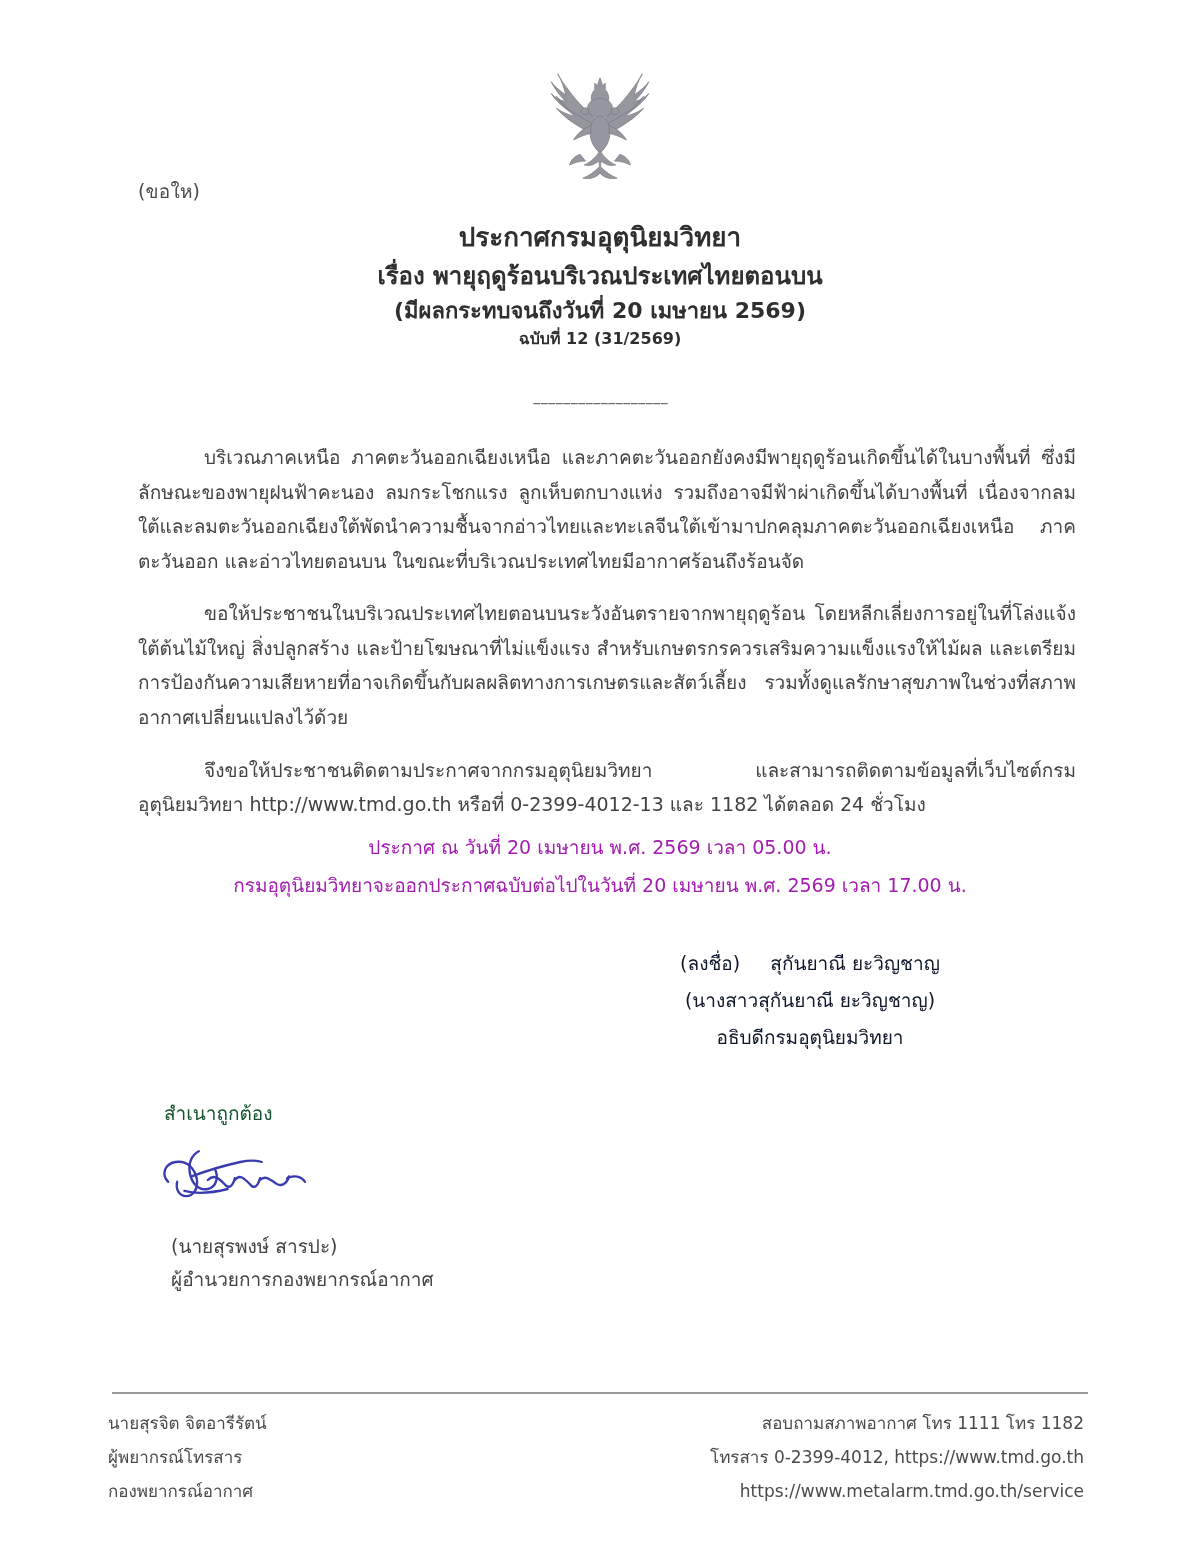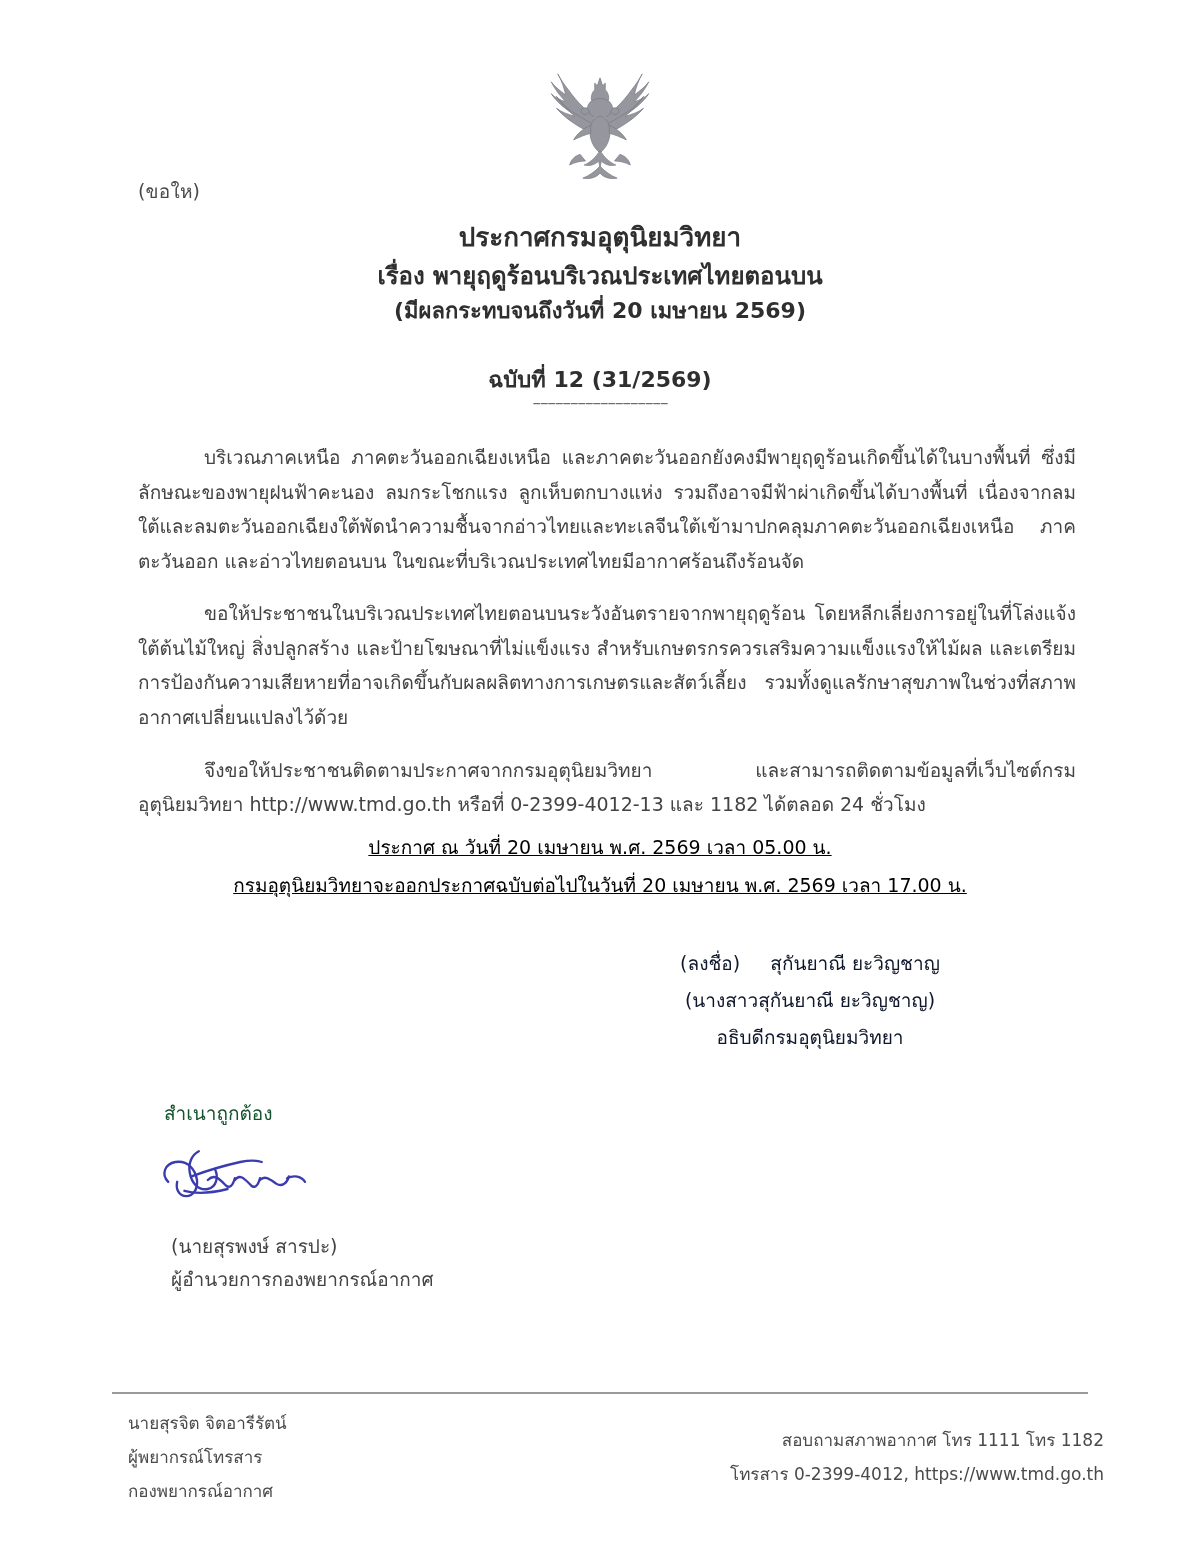--- a/index.html
+++ b/index.html
@@ -58,21 +58,21 @@
     text-align: center;
   }
   .title-block .t-line {
     font-weight: bold;
     color: #2f2f2f;
     line-height: 1.52;
   }
   .t1 { font-size: 26px; }
   .t2 { font-size: 24px; }
   .t3 { font-size: 22px; }
-  .t4 { font-size: 22px; margin-top: 36px; }
+  .t4 { font-size: 16px; }
 
   .divider {
     position: absolute;
     left: 0;
     top: 392px;
     width: 1200px;
     text-align: center;
     font-size: 17px;
     color: #6d6d6d;
     letter-spacing: -1px;
@@ -100,22 +100,21 @@
   .announce-block {
     position: absolute;
     left: 0;
     top: 828px;
     width: 1200px;
     text-align: center;
   }
   .announce-line {
     font-size: 19px;
     line-height: 2.0;
-    color: #000000;
-    text-decoration: underline;
+    color: #a21caf;
   }
 
   
   .sign-block {
     position: absolute;
     left: 600px;
     top: 945px;
     width: 420px;
     text-align: center;
   }
@@ -157,26 +156,26 @@
   .footer-rule {
     position: absolute;
     left: 112px;
     top: 1392px;
     width: 976px;
     height: 2px;
     background: #9a9a9a;
   }
   .footer {
     position: absolute;
-    left: 128px;
+    left: 108px;
     top: 1406px;
     width: 976px;
     display: flex;
     justify-content: space-between;
-    align-items: center;
+    align-items: flex-end;
   }
   .footer-left { text-align: left; }
   .footer-right { text-align: right; }
   .footer-line {
     font-size: 17px;
     line-height: 2.0;
     color: #4a4a4a;
     white-space: nowrap;
   }
 </style>
@@ -272,16 +271,17 @@
   <div class="footer-rule"></div>
   <div class="footer">
     <div class="footer-left">
       <div class="footer-line">นายสุรจิต  จิตอารีรัตน์</div>
       <div class="footer-line">ผู้พยากรณ์โทรสาร</div>
       <div class="footer-line">กองพยากรณ์อากาศ</div>
     </div>
     <div class="footer-right">
       <div class="footer-line">สอบถามสภาพอากาศ โทร 1111 โทร 1182</div>
       <div class="footer-line">โทรสาร 0-2399-4012, https://www.tmd.go.th</div>
+      <div class="footer-line">https://www.metalarm.tmd.go.th/service</div>
     </div>
   </div>
 
 </div>
 
 </body></html>

